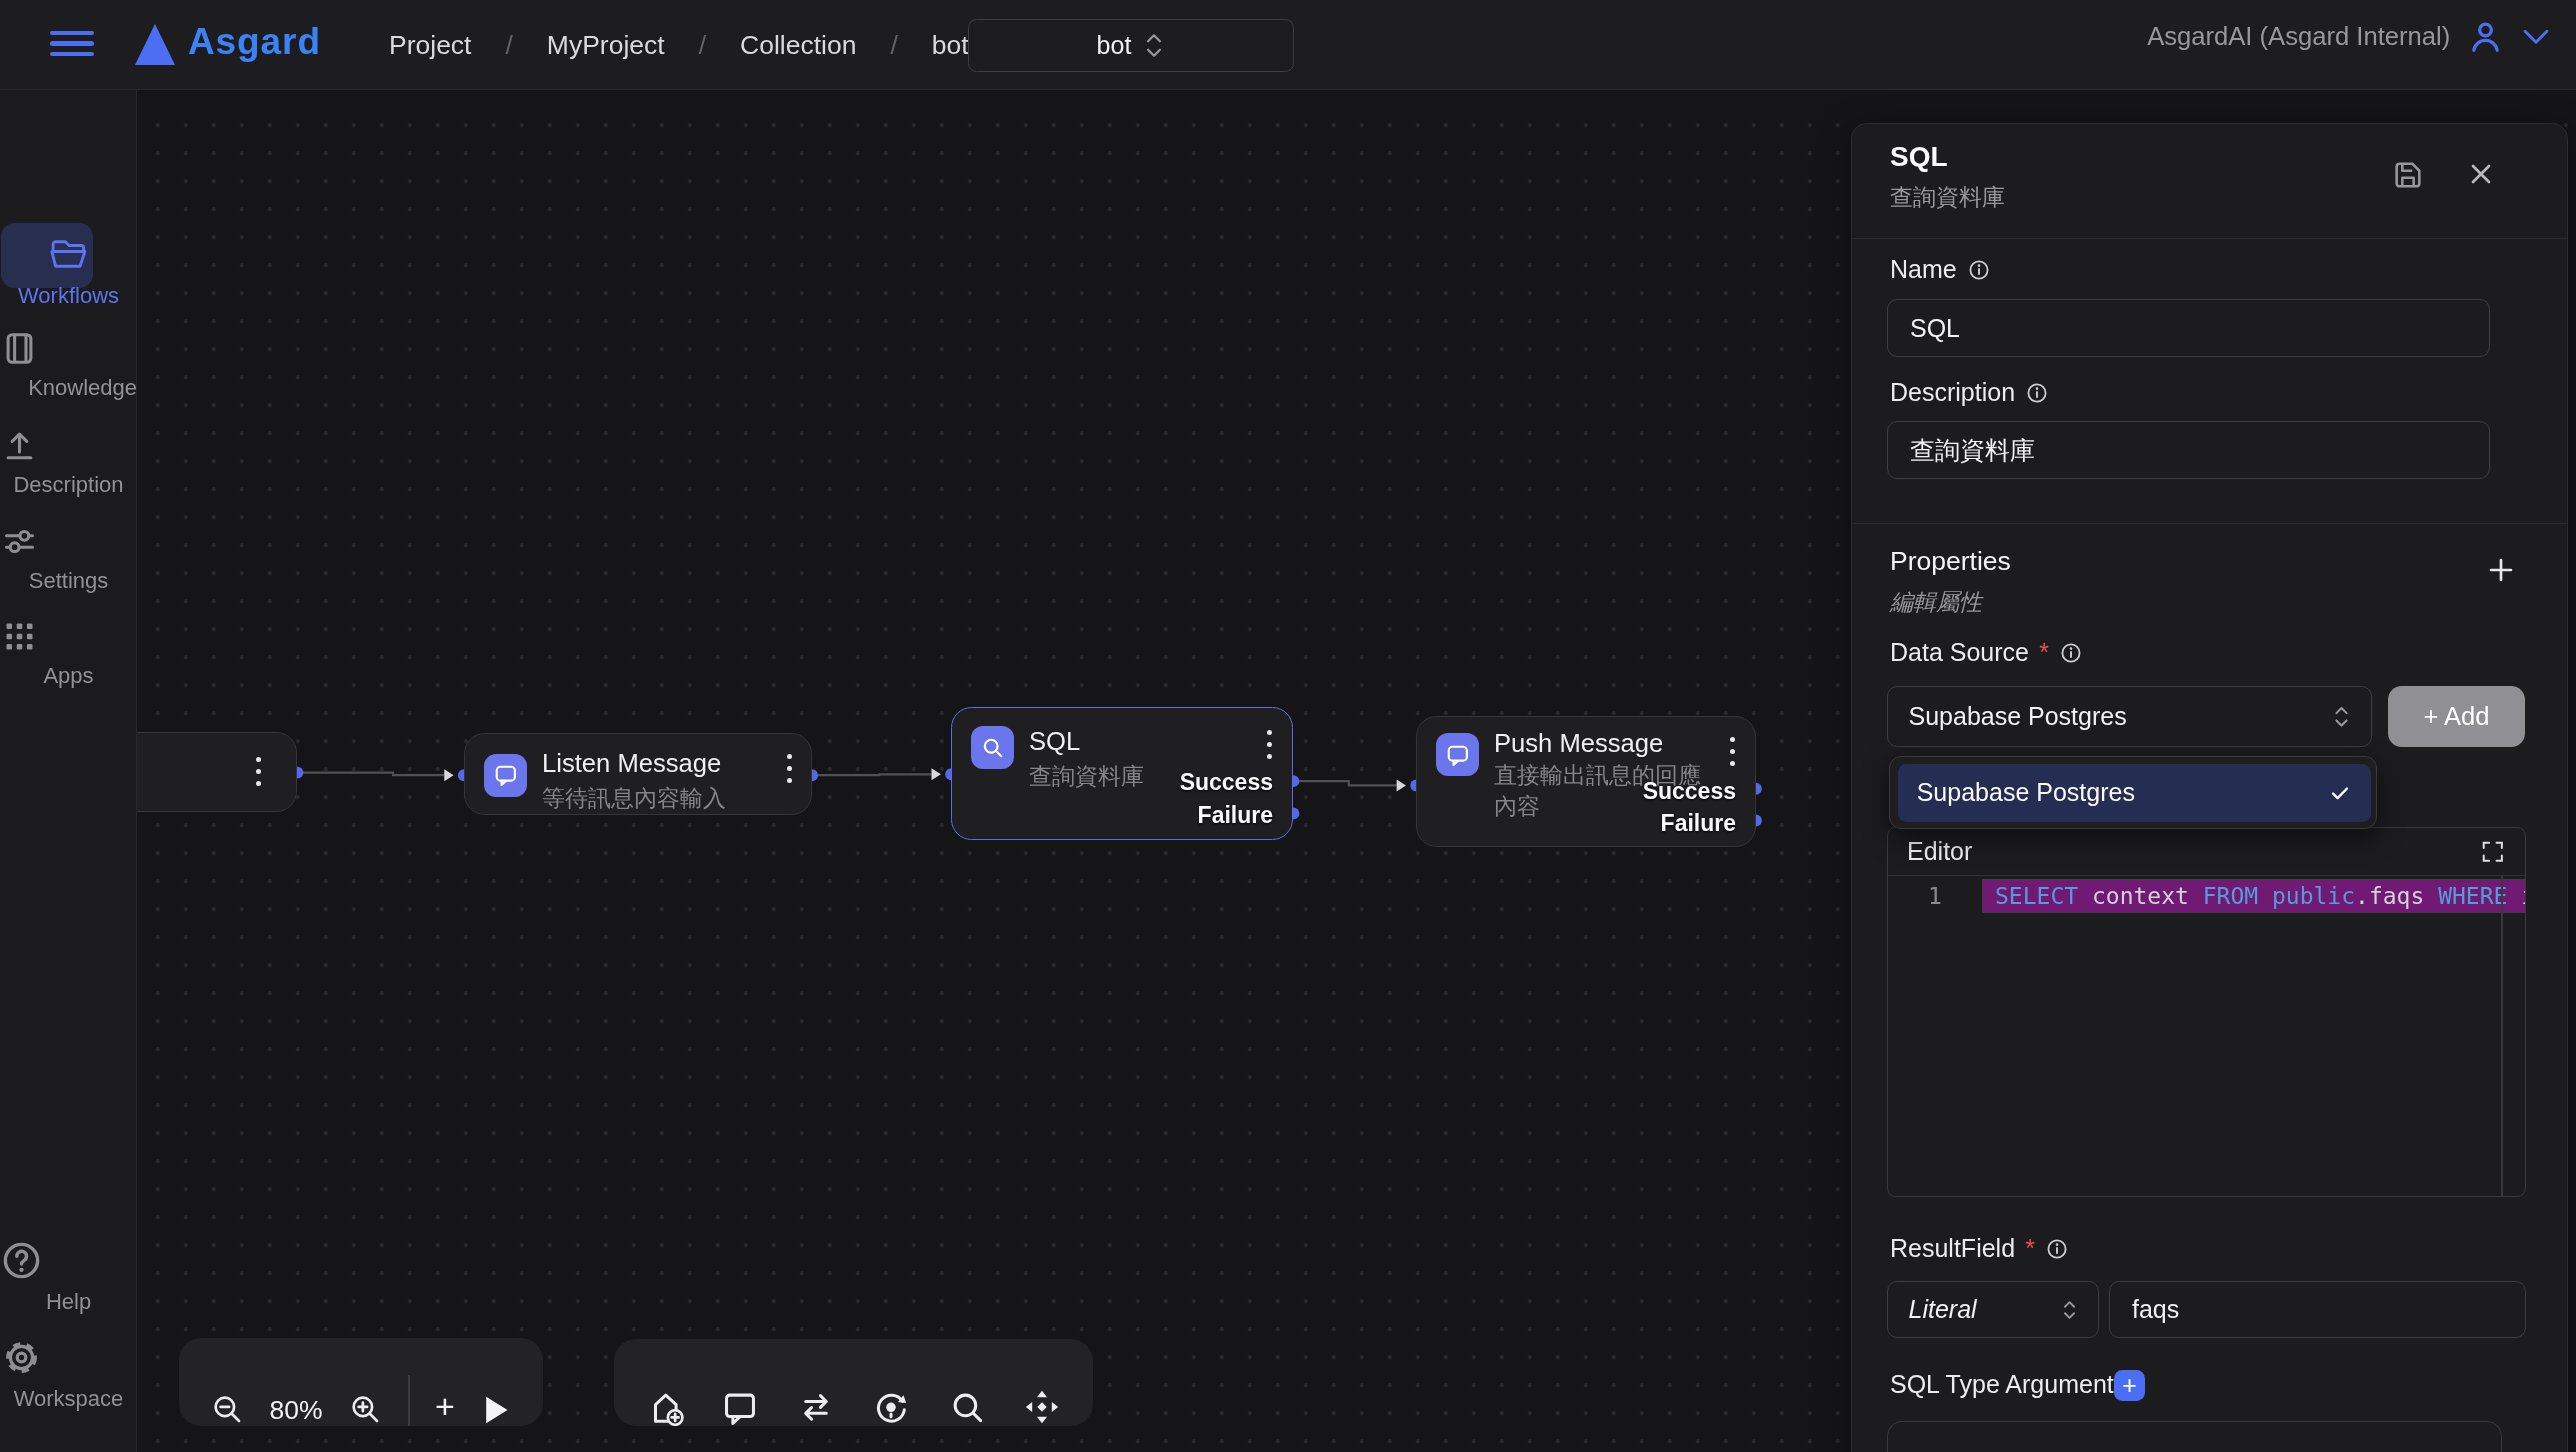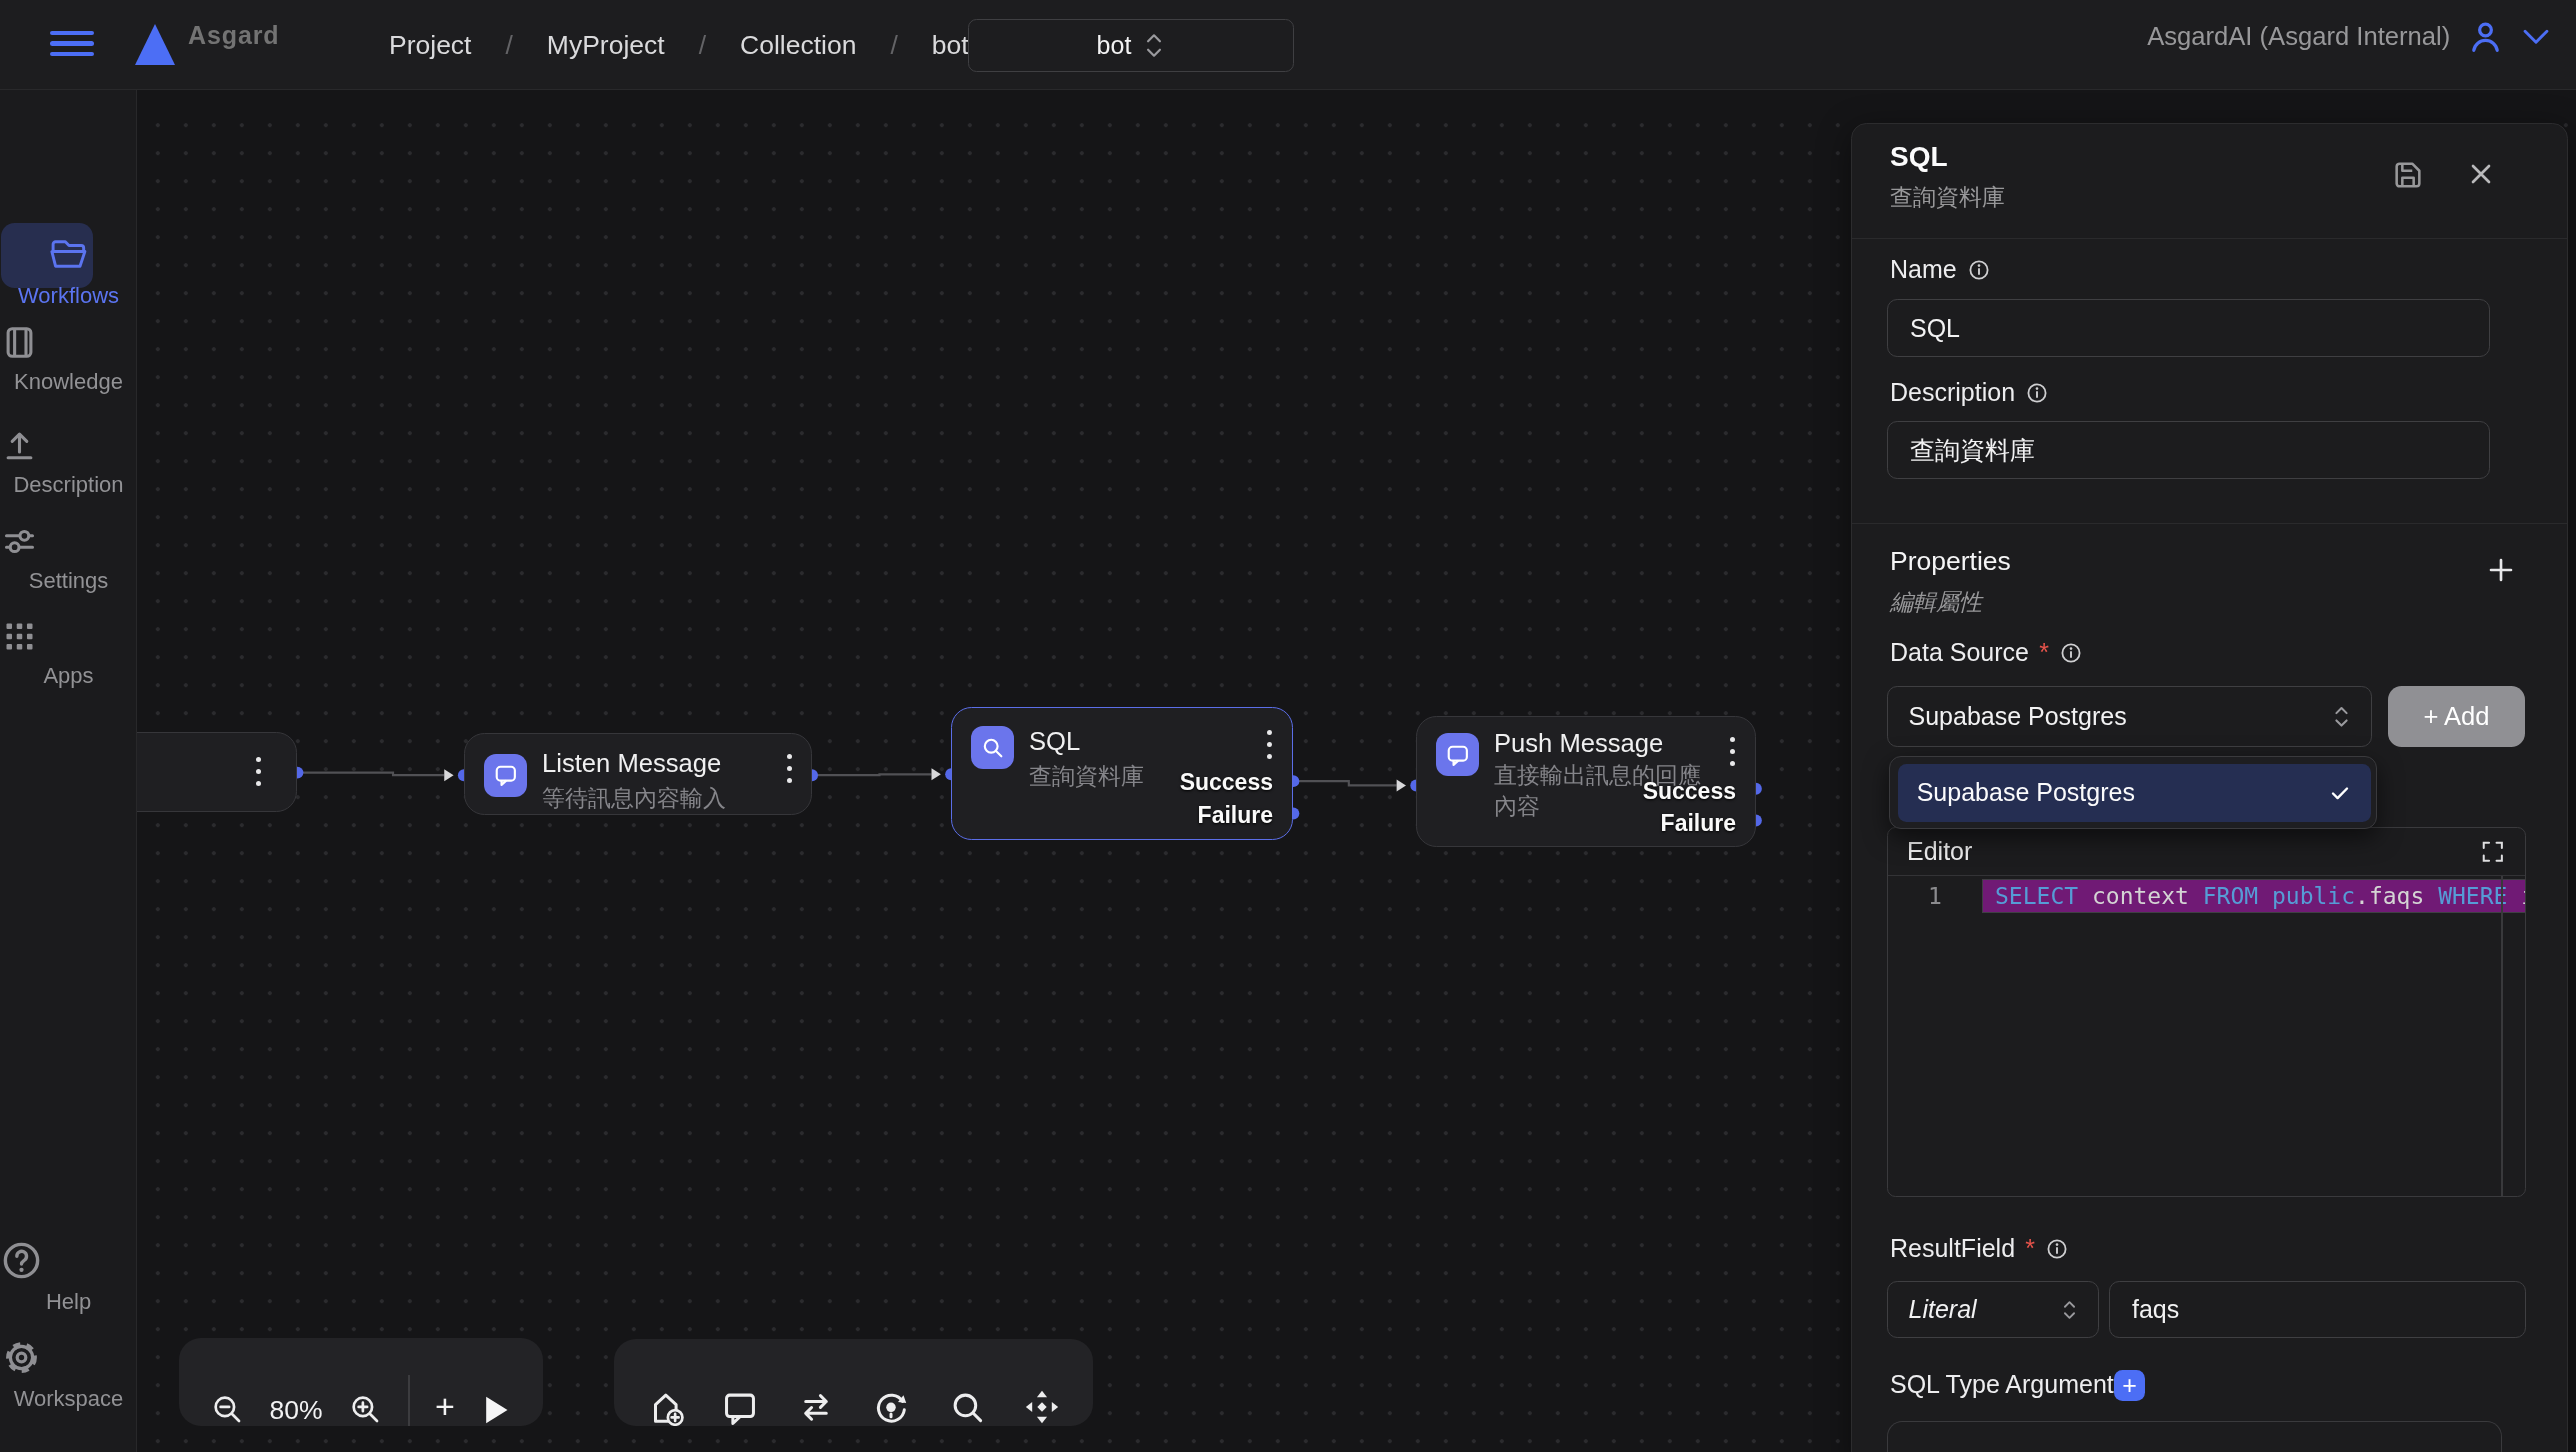--- a/index.html
+++ b/index.html
@@ -6,21 +6,21 @@
   html,body { width:2576px; height:1453px; overflow:hidden; background:#151517;
     font-family:"Liberation Sans","DejaVu Sans",sans-serif; color:#ececee; }
 
   
   .topbar { position:absolute; left:0; top:0; width:2576px; height:90px;
     background:#1d1d1f; border-bottom:0.9px solid #29292b; z-index:30; }
   .hamburger { position:absolute; left:50px; top:31px; width:44px; height:29px; cursor:pointer; }
   .hamburger span { display:block; height:4.3px; border-radius:2.6px; background:#4c6ef5; margin-bottom:6px; }
   .logo-tri { position:absolute; left:135px; top:24px; width:0; height:0;
     border-left:20.5px solid transparent; border-right:20.5px solid transparent; border-bottom:41px solid #4c6ef5; }
-  .brand { position:absolute; left:188px; top:20.5px; font-size:25px; font-weight:bold; color:#737373; letter-spacing:0.9px; }
+  .brand { position:absolute; left:188px; top:20.5px; font-size:37px; font-weight:bold; color:#3b82f6; letter-spacing:0.9px; }
   .crumbs { position:absolute; left:389px; top:0; height:90px; display:flex; align-items:center; gap:34px; font-size:26.5px; color:#dadadc; }
   .crumbs .sep { color:#636366; }
   .flow-select { position:absolute; left:968px; top:19px; width:326px; height:53px; border:1.3px solid #3f3f42;
     border-radius:8.5px; display:flex; align-items:center; justify-content:center; gap:12px; font-size:25px; color:#f2f2f3; cursor:pointer; }
   .account { position:absolute; right:24px; top:0; height:73px; display:flex; align-items:center; gap:15.4px; }
   .account .acct-name { font-size:25.6px; color:#98989a; }
 
   
   .sidebar { position:absolute; left:0; top:90px; width:137px; height:1362px;
     background:#1b1b1d; border-right:0.9px solid #28282a; z-index:20; }
@@ -138,21 +138,21 @@
     <div style="position:relative; display:inline-block;">
       <div class="active-tile" style="left:-46px;"></div>
       <svg width="44" height="38" viewBox="0 0 36 30">
         <path d="M5 12 V7 a2 2 0 0 1 2 -2 h8 l3 3 h10 a2 2 0 0 1 2 2 v2" fill="none" stroke="#5b74f0" stroke-width="2.4" stroke-linejoin="round"></path>
         <path d="M4 13 h27 l-4 12 H7 z" fill="none" stroke="#5b74f0" stroke-width="2.4" stroke-linejoin="round"></path>
       </svg>
     </div>
     <span class="lbl">Workflows</span>
   </div>
 
-  <div class="side-item" style="top:233px;">
+  <div class="side-item" style="top:239px;text-align:right;">
     <svg width="39" height="39" viewBox="0 0 24 24">
       <rect x="5" y="3.5" width="14" height="17" rx="2.5" fill="none" stroke="#8f8f93" stroke-width="1.9"></rect>
       <path d="M9 3.5 V20.5 M16 3.5 V20.5" fill="none" stroke="#8f8f93" stroke-width="1.9"></path>
     </svg>
     <span class="lbl">Knowledge</span>
   </div>
 
   <div class="side-item" style="top:336px;">
     <svg width="39" height="39" viewBox="0 0 24 24">
       <path d="M12 16 V5.5 M7.5 9.5 L12 5 l4.5 4.5 M5 19.5 h14" fill="none" stroke="#8f8f93" stroke-width="1.9" stroke-linecap="round" stroke-linejoin="round"></path>

